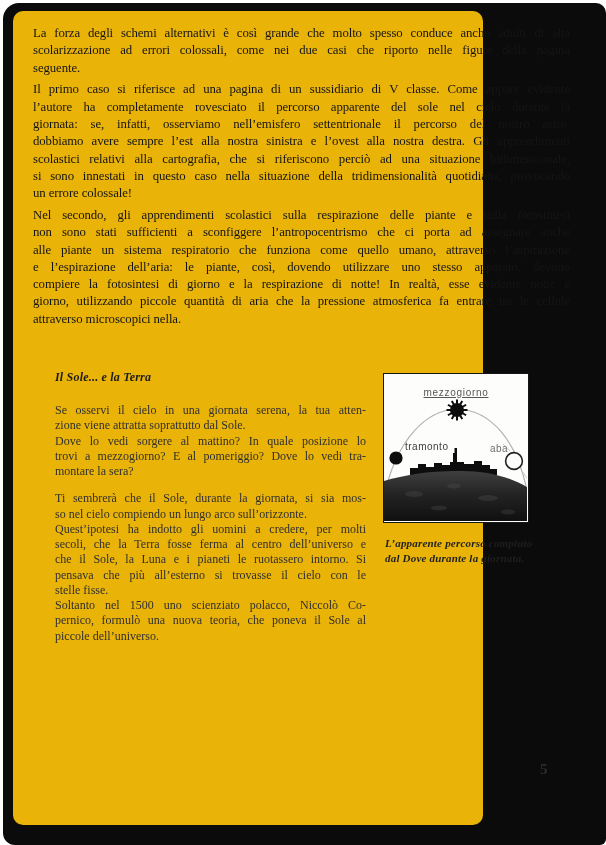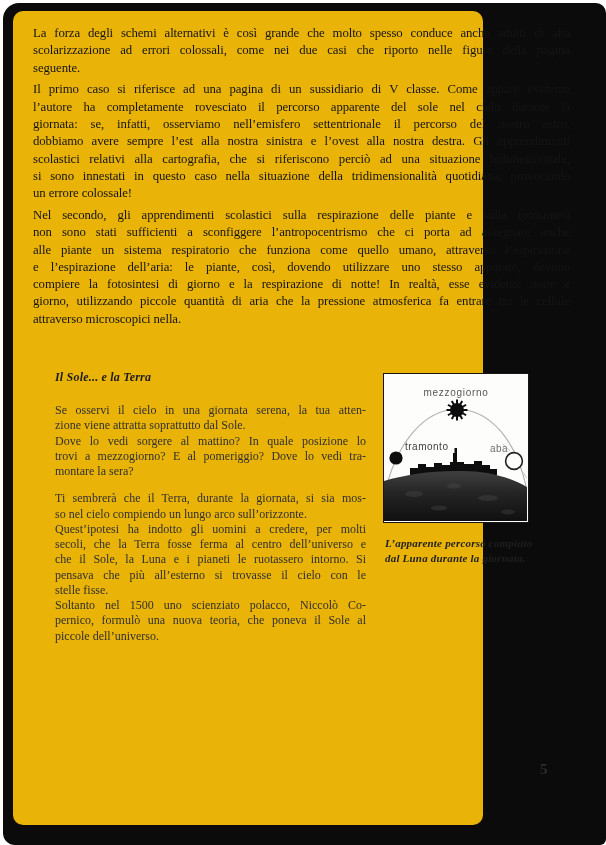--- a/index.html
+++ b/index.html
@@ -38,21 +38,21 @@
   
   .figure-box{
     position:absolute;left:370px;top:362px;width:146px;height:150px;
     border:1.5px solid #161616;background:#fdfdfc;box-sizing:border-box;
   }
   .figure-box svg{position:absolute;left:0;top:0;width:143px;height:147px;}
   .fig-label{
     position:absolute;font-family:"Liberation Sans", sans-serif;
     font-size:10px;line-height:11px;
   }
-  .lbl-noon{left:0;right:0;top:13px;text-align:center;color:#575757;letter-spacing:0.7px;}
+  .lbl-noon{left:0;right:0;top:13px;text-align:center;color:#575757;letter-spacing:0.7px;text-decoration:underline;}
   .lbl-sunset{left:21px;top:67px;color:#3e3e3e;letter-spacing:0.5px;}
   .lbl-sunrise{left:106px;top:69px;color:#6e6e6e;letter-spacing:0.5px;}
   .fig-caption{
     position:absolute;left:372px;top:525px;width:165px;
     font-size:11px;line-height:15px;font-weight:bold;font-style:italic;
     color:#1f1f1f;letter-spacing:0.2px;
   }
   .page-number{
     position:absolute;left:527px;top:750px;
     font-size:15px;font-weight:bold;color:#2c2c2c;
@@ -99,21 +99,21 @@
           <div class="ln">zione viene attratta soprattutto dal Sole.</div>
         </div>
       <div class="para">
           <div class="ln">Dove lo vedi sorgere al mattino? In quale posizione lo</div>
           <div class="ln">trovi a mezzogiorno? E al pomeriggio? Dove lo vedi tra-</div>
           <div class="ln">montare la sera?</div>
         </div>
     </div>
     <div class="x-block2">
       <div class="para">
-          <div class="ln">Ti sembrerà che il Terra, durante la giornata, si sia mos-</div>
+          <div class="ln">Ti sembrerà che il Sole, durante la giornata, si sia mos-</div>
           <div class="ln">so nel cielo compiendo un lungo arco sull’orizzonte.</div>
         </div>
       <div class="para">
           <div class="ln">Quest’ipotesi ha indotto gli uomini a credere, per molti</div>
           <div class="ln">secoli, che la Terra fosse ferma al centro dell’universo e</div>
           <div class="ln">che il Sole, la Luna e i pianeti le ruotassero intorno. Si</div>
           <div class="ln">pensava che più all’esterno si trovasse il cielo con le</div>
           <div class="ln">stelle fisse.</div>
         </div>
       <div class="para">
@@ -173,18 +173,18 @@
         <ellipse cx="124" cy="138" rx="7" ry="2.5"></ellipse>
       </g>
     </svg>
     <div class="fig-label lbl-noon">mezzogiorno</div>
     <div class="fig-label lbl-sunset">tramonto</div>
     <div class="fig-label lbl-sunrise">aba</div>
   </div>
 
   <div class="fig-caption">
     <div>L’apparente percorso compiuto</div>
-    <div>dal Luna durante la giornata.</div>
+    <div>dal Dove durante la giornata.</div>
   </div>
 
   <div class="page-number">5</div>
 
 </div>
 
 </body></html>

